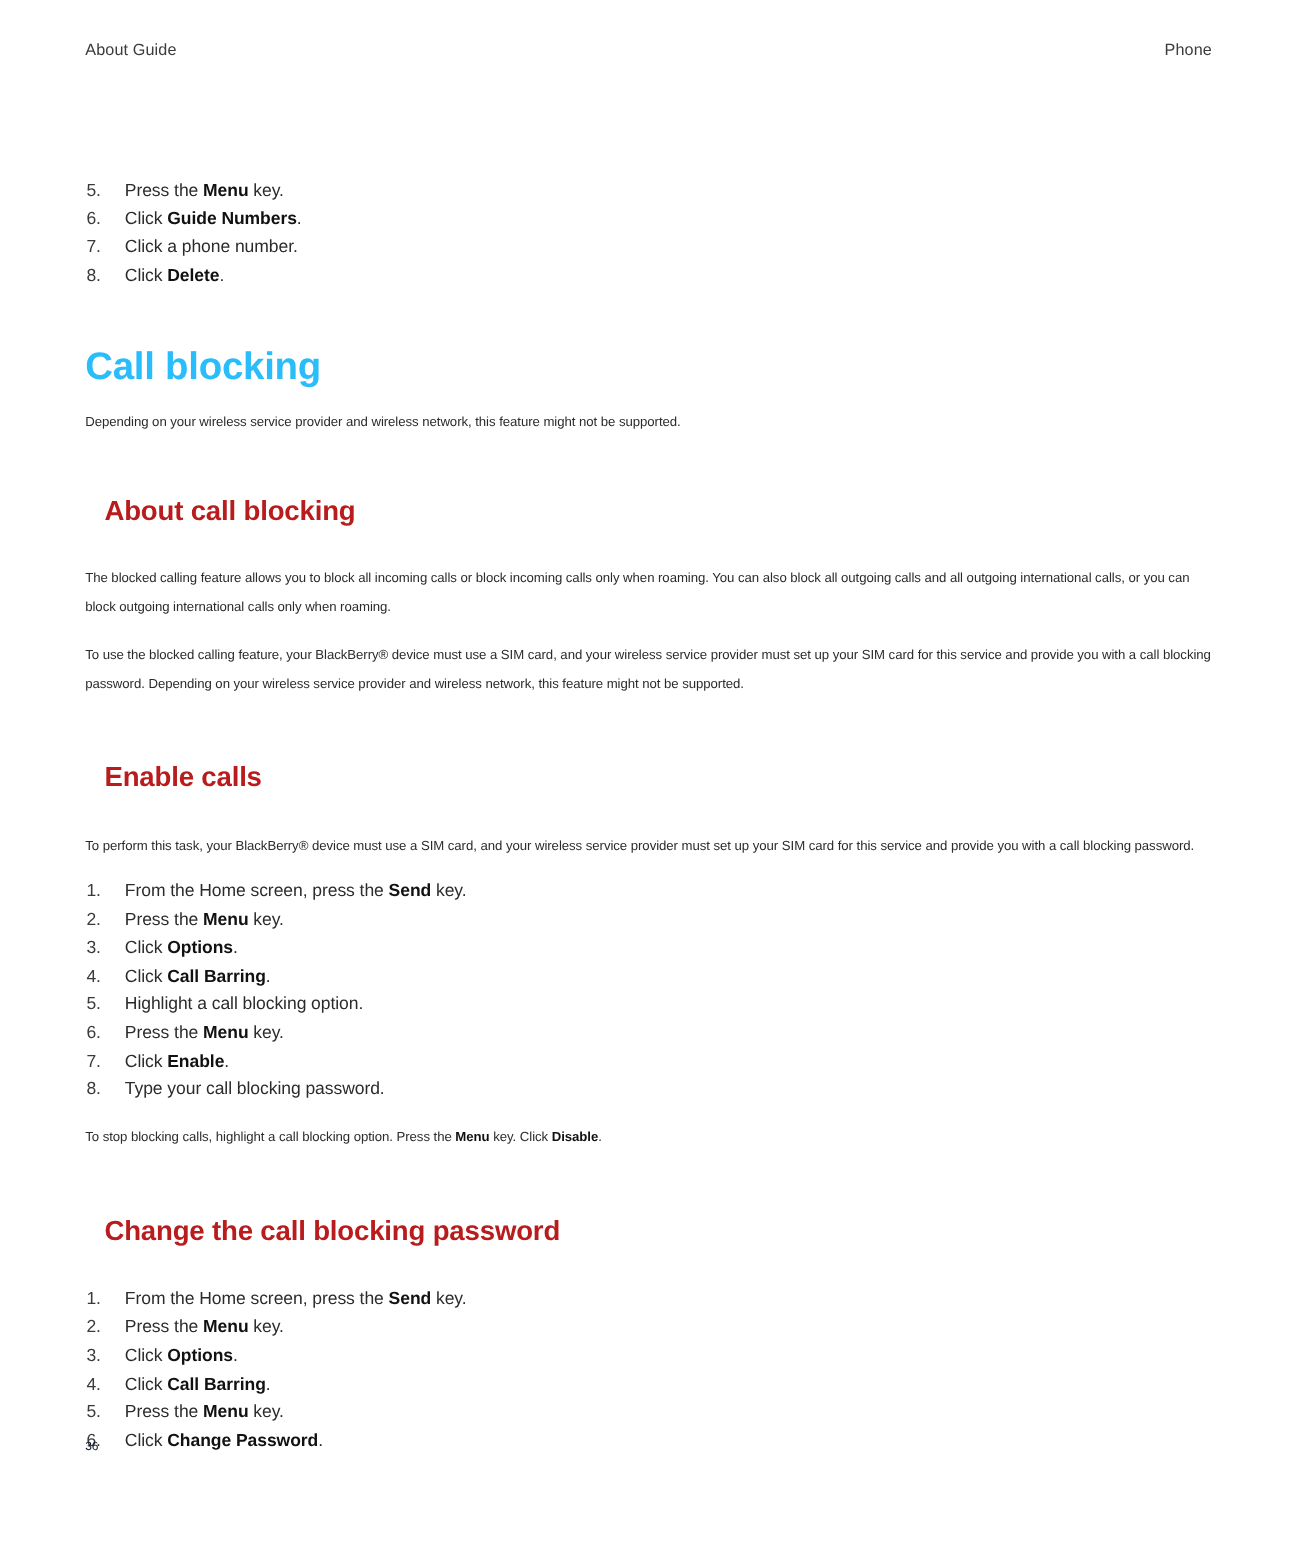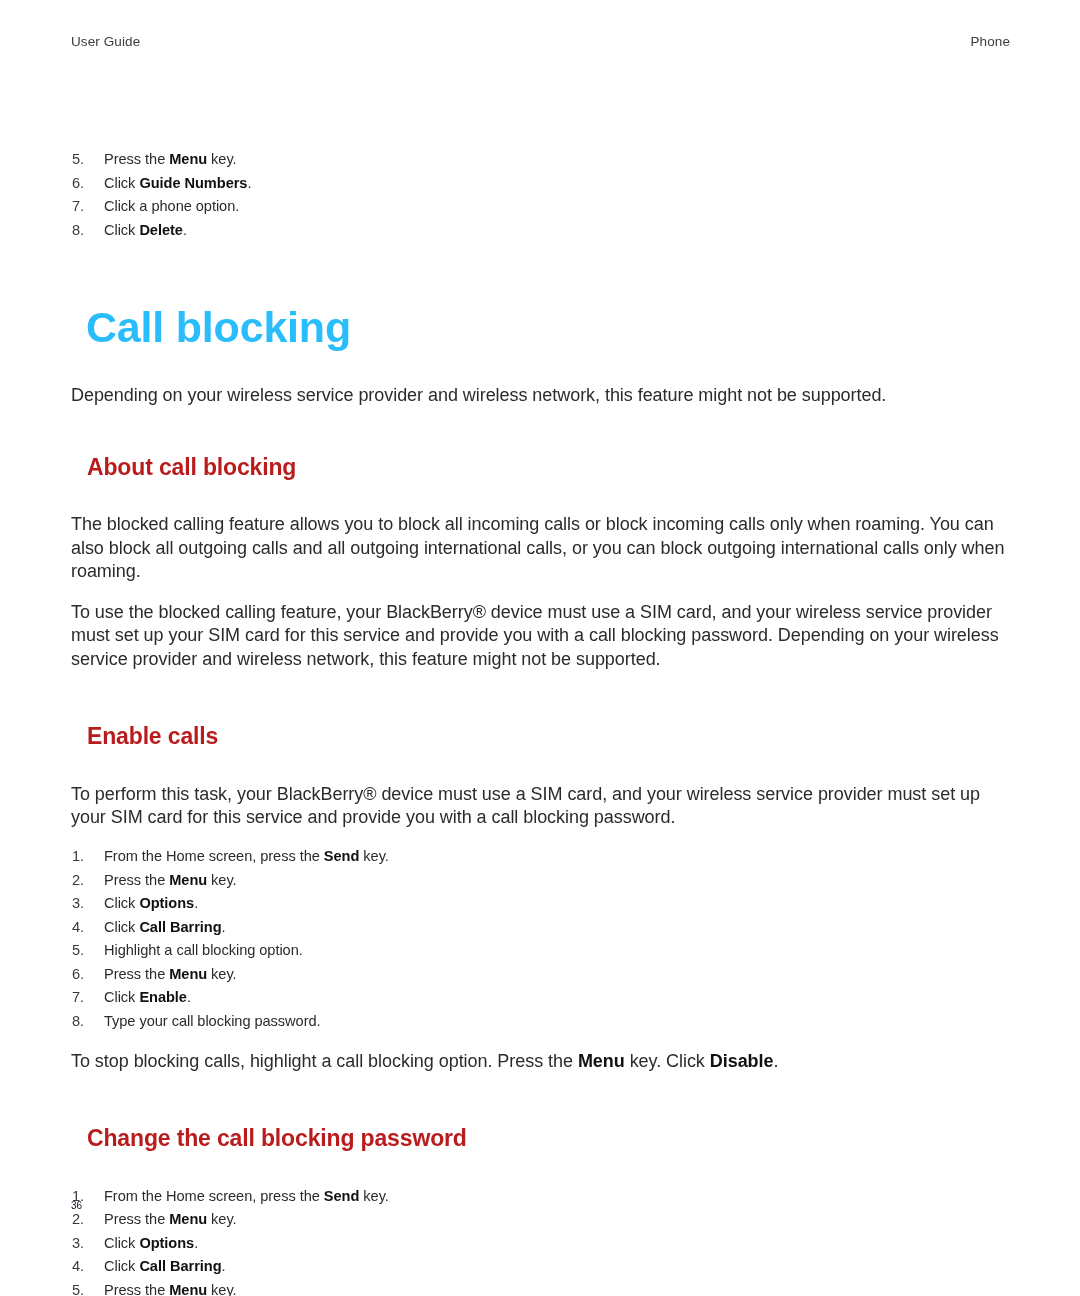--- a/index.html
+++ b/index.html
@@ -42,41 +42,41 @@
   
   .content {
     position: absolute;
     left: 71px;
     top: 148px;
     width: 940px;
   }
 
   
   h1.chapter-title {
-    font-size: 43px;
+    font-size: 32px;
     font-weight: bold;
     color: #29bdfb;
-    margin: 15px;
+    margin: 0;
     padding: 0;
     line-height: 1.12;
     letter-spacing: -0.2px;
   }
   h2.section-title {
     font-size: 23px;
     font-weight: bold;
     color: #b91c1c;
     margin: 16px;
     padding: 0;
     line-height: 1.15;
     letter-spacing: -0.15px;
   }
 
   
   p.body-text {
-    font-size: 18px;
+    font-size: 11px;
     line-height: 23.5px;
     color: #2b2b2b;
     margin: 0;
     padding: 0;
     letter-spacing: -0.05px;
   }
   p.body-text b { font-weight: bold; color: #111; }
 
   
   ol.steps {
@@ -120,30 +120,30 @@
     font-size: 10px;
     color: #0f172a;
   }
 </style>
 </head>
 <body>
 
 <div class="page">
 
   <div class="running-head">
-    <span class="rh-left">User Guide</span>
+    <span class="rh-left">About Guide</span>
     <span class="rh-right">Phone</span>
   </div>
 
   <div class="content">
 
     <ol class="steps" id="continued-list">
         <li><span class="num">5.</span><span>Press the <b>Menu</b> key.</span></li>
         <li><span class="num">6.</span><span>Click <b>Guide Numbers</b>.</span></li>
-        <li><span class="num">7.</span><span>Click a phone option.</span></li>
+        <li><span class="num">7.</span><span>Click a phone number.</span></li>
         <li><span class="num">8.</span><span>Click <b>Delete</b>.</span></li>
       </ol>
 
     <div class="sp-chapter-before"></div>
 
     <h1 class="chapter-title" style="color: rgb(41, 189, 251);">Call blocking</h1>
 
     <div class="sp-after-chapter"></div>
 
     <p class="body-text">Depending on your wireless service provider and wireless network, this feature might not be supported.</p>

